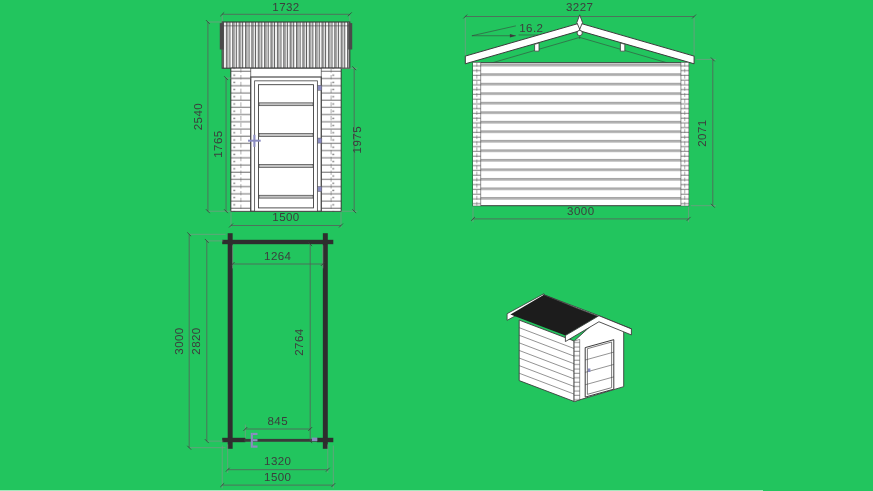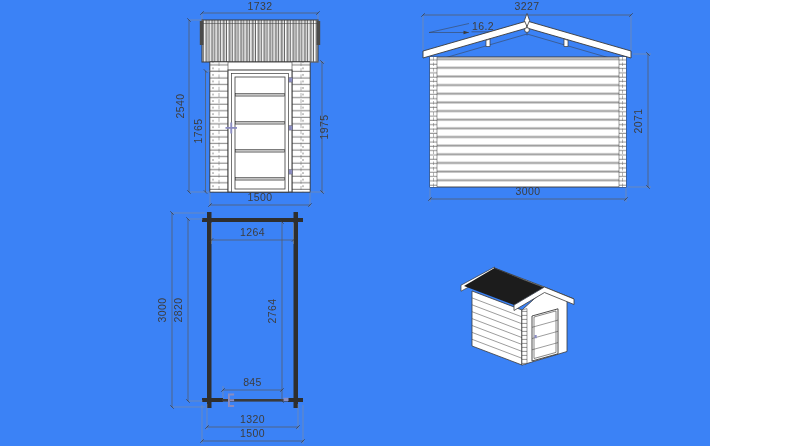--- a/index.html
+++ b/index.html
@@ -1,16 +1,16 @@
 <!DOCTYPE html>
 <html><head>
 <meta charset="utf-8">
 <style>
   html,body{margin:0;padding:0;background:#fff;}
-  #canvas{position:relative;width:710px;height:446px;background:#3b82f6;overflow:hidden;
+  #canvas{position:relative;width:794px;height:446px;background:#22c55e;overflow:hidden;
           font-family:"Liberation Sans",sans-serif;}
   .view{position:absolute;}
   text.dimtxt{font-family:"Liberation Sans",sans-serif;font-size:10.5px;fill:#3d3d3d;letter-spacing:.4px;}
   .dim{stroke:#5a5a5a;stroke-width:.7;fill:none;}
   .ext{stroke:#8f8f8f;stroke-width:.55;fill:none;}
   .lnthin{stroke:#3a3a3a;stroke-width:.5;fill:none;}
   .wallfill{fill:#ffffff;}
 </style>
 </head>
 <body>

